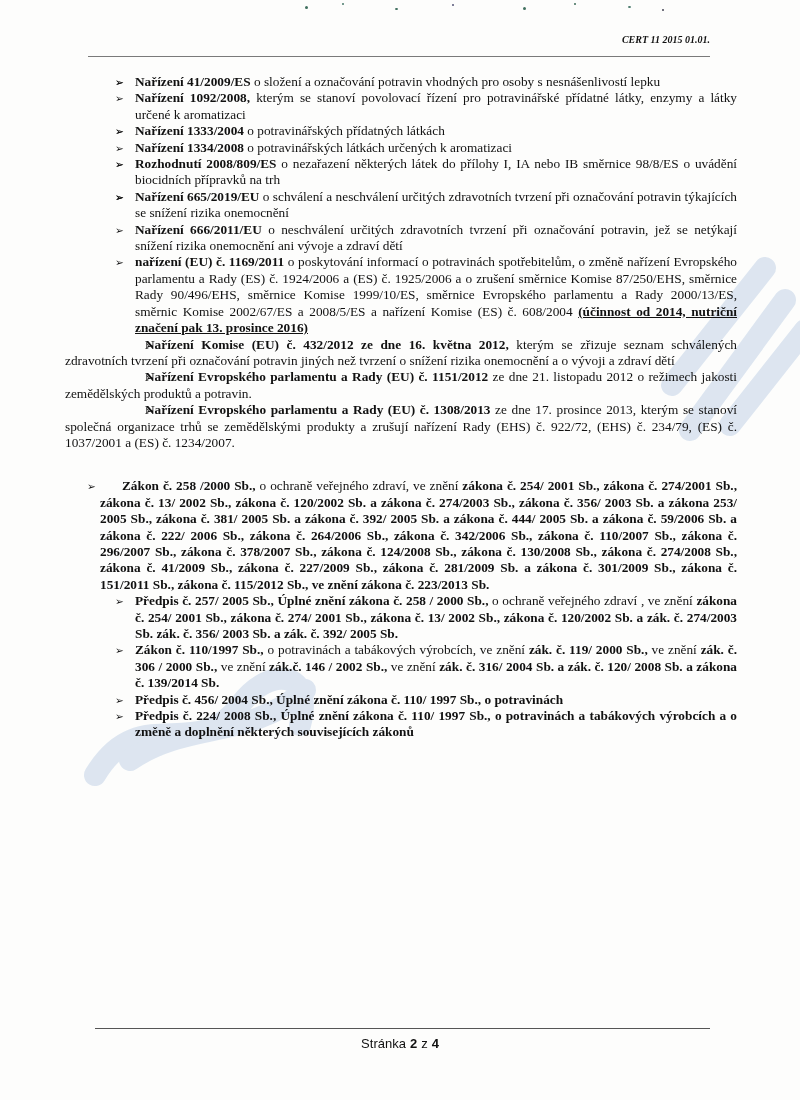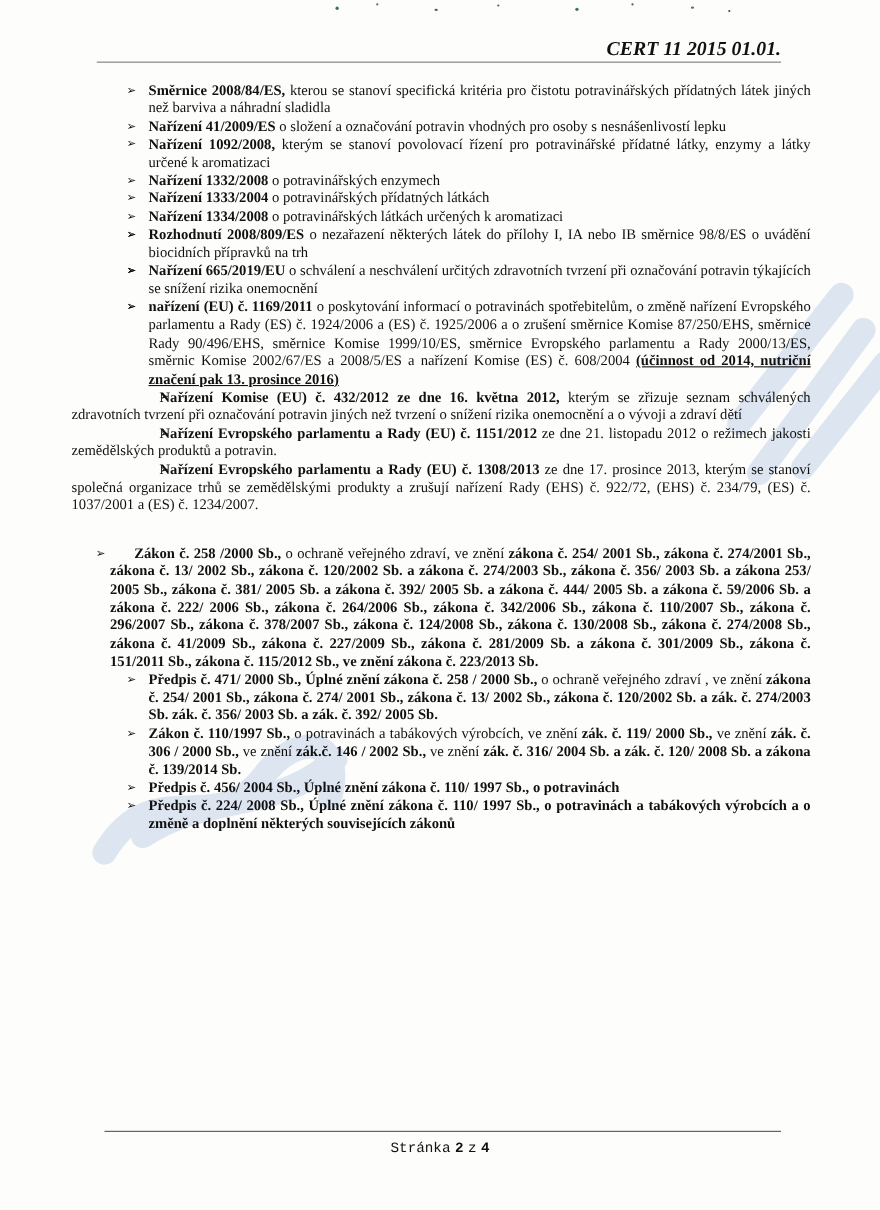--- a/index.html
+++ b/index.html
@@ -8,21 +8,21 @@
     background:#fdfdfc; color:#111;
     font-family:"Liberation Serif", serif;
   }
   .page { position:absolute; inset:0; }
   .watermark { position:absolute; left:0; top:0; z-index:0; pointer-events:none; }
   .noise { position:absolute; left:0; top:0; width:800px; height:20px; z-index:2; }
   .noise i { position:absolute; border-radius:50%; display:block; }
 
   .header-ref {
     position:absolute; top:34px; right:90px; z-index:3;
-    font-style:italic; font-weight:bold; font-size:18px;
+    font-style:italic; font-weight:bold; font-size:10px;
   }
   .header-line {
     position:absolute; top:56px; left:88px; width:622px; z-index:3;
     border-top:1.5px solid #7a7a7a;
   }
 
   .content {
     position:absolute; top:74px; left:65px; width:672px; z-index:3;
     font-size:13.3px; line-height:16.4px; text-align:justify;
   }
@@ -39,21 +39,21 @@
   .item.mid .bullet { left:0; }
   .item.gap { margin-top:27px; }
   .item b { font-weight:bold; }
 
   .footer-line {
     position:absolute; top:1028px; left:95px; width:615px; z-index:3;
     border-top:1.5px solid #555;
   }
   .footer {
     position:absolute; top:1036px; left:0; width:800px; z-index:3;
-    text-align:center; font-family:Liberation Mono, monospace; font-size:13px;
+    text-align:center; font-family:Liberation Sans, sans-serif; font-size:13px;
   }
   .footer span, .footer b { margin:0 2px; }
 </style>
 </head>
 <body>
 
 <div class="page">
 
   <svg class="watermark" width="800" height="1100" viewBox="0 0 800 1100" aria-hidden="true">
     <g stroke="#c3d3e7" stroke-width="22" fill="none" opacity="0.55" stroke-linecap="round">
@@ -73,38 +73,38 @@
     <i style="left:523px;top:7px;width:3px;height:3px;background:#41705f;"></i>
     <i style="left:574px;top:3px;width:2px;height:2px;background:#3c6b5a;"></i>
     <i style="left:628px;top:6px;width:3px;height:2px;background:#49796b;"></i>
     <i style="left:662px;top:9px;width:2px;height:2px;background:#445;"></i>
   </div>
 
   <div class="header-ref">CERT 11 2015 01.01.</div>
   <div class="header-line"></div>
 
   <div class="content">
-      <div class="item inner"><span class="bullet">➢</span><span class="txt"><b>Směrnice 2008/84/ES,</b><span> kterou se stanoví specifická kritéria pro čistotu potravinářských přídatných látek jiných než barviva a náhradní sladidla</span></span></div>
+      <div class="item inner"><span class="bullet">➢</span></div>
       <div class="item inner"><span class="bullet">➢</span><span class="txt"><b>Nařízení 41/2009/ES</b><span> o složení a označování potravin vhodných pro osoby s nesnášenlivostí lepku</span></span></div>
       <div class="item inner"><span class="bullet">➢</span><span class="txt"><b>Nařízení 1092/2008,</b><span> kterým se stanoví povolovací řízení pro potravinářské přídatné látky, enzymy a látky určené k aromatizaci</span></span></div>
-      <div class="item inner"><span class="bullet">➢</span><span class="txt"><b>Nařízení 1332/2008</b><span> o potravinářských enzymech</span></span></div>
+      <div class="item inner"><span class="bullet">➢</span></div>
       <div class="item inner"><span class="bullet">➢</span><span class="txt"><b>Nařízení 1333/2004</b><span> o potravinářských přídatných látkách</span></span></div>
       <div class="item inner"><span class="bullet">➢</span><span class="txt"><b>Nařízení 1334/2008</b><span> o potravinářských látkách určených k aromatizaci</span></span></div>
       <div class="item inner"><span class="bullet">➢</span></div>
       <div class="item inner"><span class="bullet">➢</span><span class="txt"><b>Rozhodnutí 2008/809/ES</b><span> o nezařazení některých látek do přílohy I, IA nebo IB směrnice 98/8/ES o uvádění biocidních přípravků na trh</span></span></div>
       <div class="item inner"><span class="bullet">➢</span></div>
       <div class="item inner"><span class="bullet">➢</span></div>
       <div class="item inner"><span class="bullet">➢</span><span class="txt"><b>Nařízení 665/2019/EU</b><span> o schválení a neschválení určitých zdravotních tvrzení při označování potravin týkajících se snížení rizika onemocnění</span></span></div>
-      <div class="item inner"><span class="bullet">➢</span></div>
+      <div class="item inner"><span class="bullet">➢</span><span class="txt"><b>Nařízení 666/2011/EU</b><span> o neschválení určitých zdravotních tvrzení při označování potravin, jež se netýkají snížení rizika onemocnění ani vývoje a zdraví dětí</span></span></div>
       <div class="item inner"><span class="bullet">➢</span><span class="txt"><b>nařízení (EU) č. 1169/2011</b><span> o poskytování informací o potravinách spotřebitelům, o změně nařízení Evropského parlamentu a Rady (ES) č. 1924/2006 a (ES) č. 1925/2006 a o zrušení směrnice Komise 87/250/EHS, směrnice Rady 90/496/EHS, směrnice Komise 1999/10/ES, směrnice Evropského parlamentu a Rady 2000/13/ES, směrnic Komise 2002/67/ES a 2008/5/ES a nařízení Komise (ES) č. 608/2004 </span><b style="text-decoration: underline;">(účinnost od 2014, nutriční značení pak 13. prosince 2016)</b></span></div>
       <div class="item outer"><span class="bullet">➢</span><span class="txt"><b>Nařízení Komise (EU) č. 432/2012  ze dne 16. května 2012,</b><span> kterým se zřizuje seznam schválených zdravotních tvrzení při označování potravin jiných než tvrzení o snížení rizika onemocnění a o vývoji a zdraví dětí</span></span></div>
       <div class="item outer"><span class="bullet">➢</span><span class="txt"><b>Nařízení Evropského parlamentu a Rady (EU) č. 1151/2012</b><span> ze dne 21. listopadu 2012 o režimech jakosti zemědělských produktů a potravin.</span></span></div>
       <div class="item outer"><span class="bullet">➢</span><span class="txt"><b>Nařízení Evropského parlamentu a Rady (EU) č. 1308/2013</b><span> ze dne 17. prosince 2013, kterým se stanoví společná organizace trhů se zemědělskými produkty a zrušují nařízení Rady (EHS) č. 922/72, (EHS) č. 234/79, (ES) č. 1037/2001 a (ES) č. 1234/2007.</span></span></div>
       <div class="item mid gap"><span class="bullet">➢</span><span class="txt"><b>Zákon č. 258 /2000 Sb.,</b><span> o ochraně veřejného zdraví, ve znění </span><b>zákona č. 254/ 2001 Sb., zákona č. 274/2001 Sb., zákona č. 13/ 2002 Sb., zákona č. 120/2002 Sb. a zákona č. 274/2003 Sb., zákona č. 356/ 2003 Sb. a zákona 253/ 2005 Sb., zákona č. 381/ 2005 Sb. a zákona č. 392/ 2005 Sb. a zákona č. 444/ 2005 Sb. a zákona č. 59/2006 Sb. a zákona č. 222/ 2006 Sb., zákona č. 264/2006 Sb., zákona č. 342/2006 Sb., zákona č. 110/2007 Sb., zákona č. 296/2007 Sb., zákona č. 378/2007 Sb., zákona č. 124/2008 Sb., zákona č. 130/2008 Sb., zákona č. 274/2008 Sb., zákona č. 41/2009 Sb., zákona č. 227/2009 Sb., zákona č. 281/2009 Sb. a zákona č. 301/2009 Sb., zákona č. 151/2011 Sb., zákona č. 115/2012 Sb., ve znění zákona č. 223/2013 Sb.</b></span></div>
-      <div class="item inner"><span class="bullet">➢</span><span class="txt"><b>Předpis č. 471/ 2000 Sb., Úplné znění zákona č. 258 / 2000 Sb.,</b><span> o ochraně veřejného zdraví , ve znění </span><b>zákona č. 254/ 2001 Sb., zákona č. 274/ 2001 Sb., zákona č. 13/ 2002 Sb., zákona č. 120/2002 Sb. a zák. č. 274/2003 Sb. zák. č. 356/ 2003 Sb. a zák. č. 392/ 2005 Sb.</b></span></div>
+      <div class="item inner"><span class="bullet">➢</span><span class="txt"><b>Předpis č. 257/ 2005 Sb., Úplné znění zákona č. 258 / 2000 Sb.,</b><span> o ochraně veřejného zdraví , ve znění </span><b>zákona č. 254/ 2001 Sb., zákona č. 274/ 2001 Sb., zákona č. 13/ 2002 Sb., zákona č. 120/2002 Sb. a zák. č. 274/2003 Sb. zák. č. 356/ 2003 Sb. a zák. č. 392/ 2005 Sb.</b></span></div>
       <div class="item inner"><span class="bullet">➢</span><span class="txt"><b>Zákon č. 110/1997 Sb.,</b><span> o potravinách a tabákových výrobcích, ve znění </span><b>zák. č. 119/ 2000 Sb.,</b><span> ve znění </span><b>zák. č. 306 / 2000 Sb.,</b><span> ve znění </span><b>zák.č. 146 / 2002 Sb.,</b><span> ve znění </span><b>zák. č. 316/ 2004 Sb. a zák. č. 120/ 2008 Sb. a zákona č. 139/2014 Sb.</b></span></div>
       <div class="item inner"><span class="bullet">➢</span><span class="txt"><b>Předpis č. 456/ 2004 Sb., Úplné znění zákona č. 110/ 1997 Sb., o potravinách</b></span></div>
       <div class="item inner"><span class="bullet">➢</span><span class="txt"><b>Předpis č. 224/ 2008 Sb., Úplné znění zákona č. 110/ 1997 Sb., o potravinách a tabákových výrobcích a o změně a doplnění některých souvisejících zákonů</b></span></div>
     </div>
 
   <div class="footer-line"></div>
   <div class="footer">
     <span>Stránka</span><b>2</b><span>z</span><b>4</b>
   </div>
 

